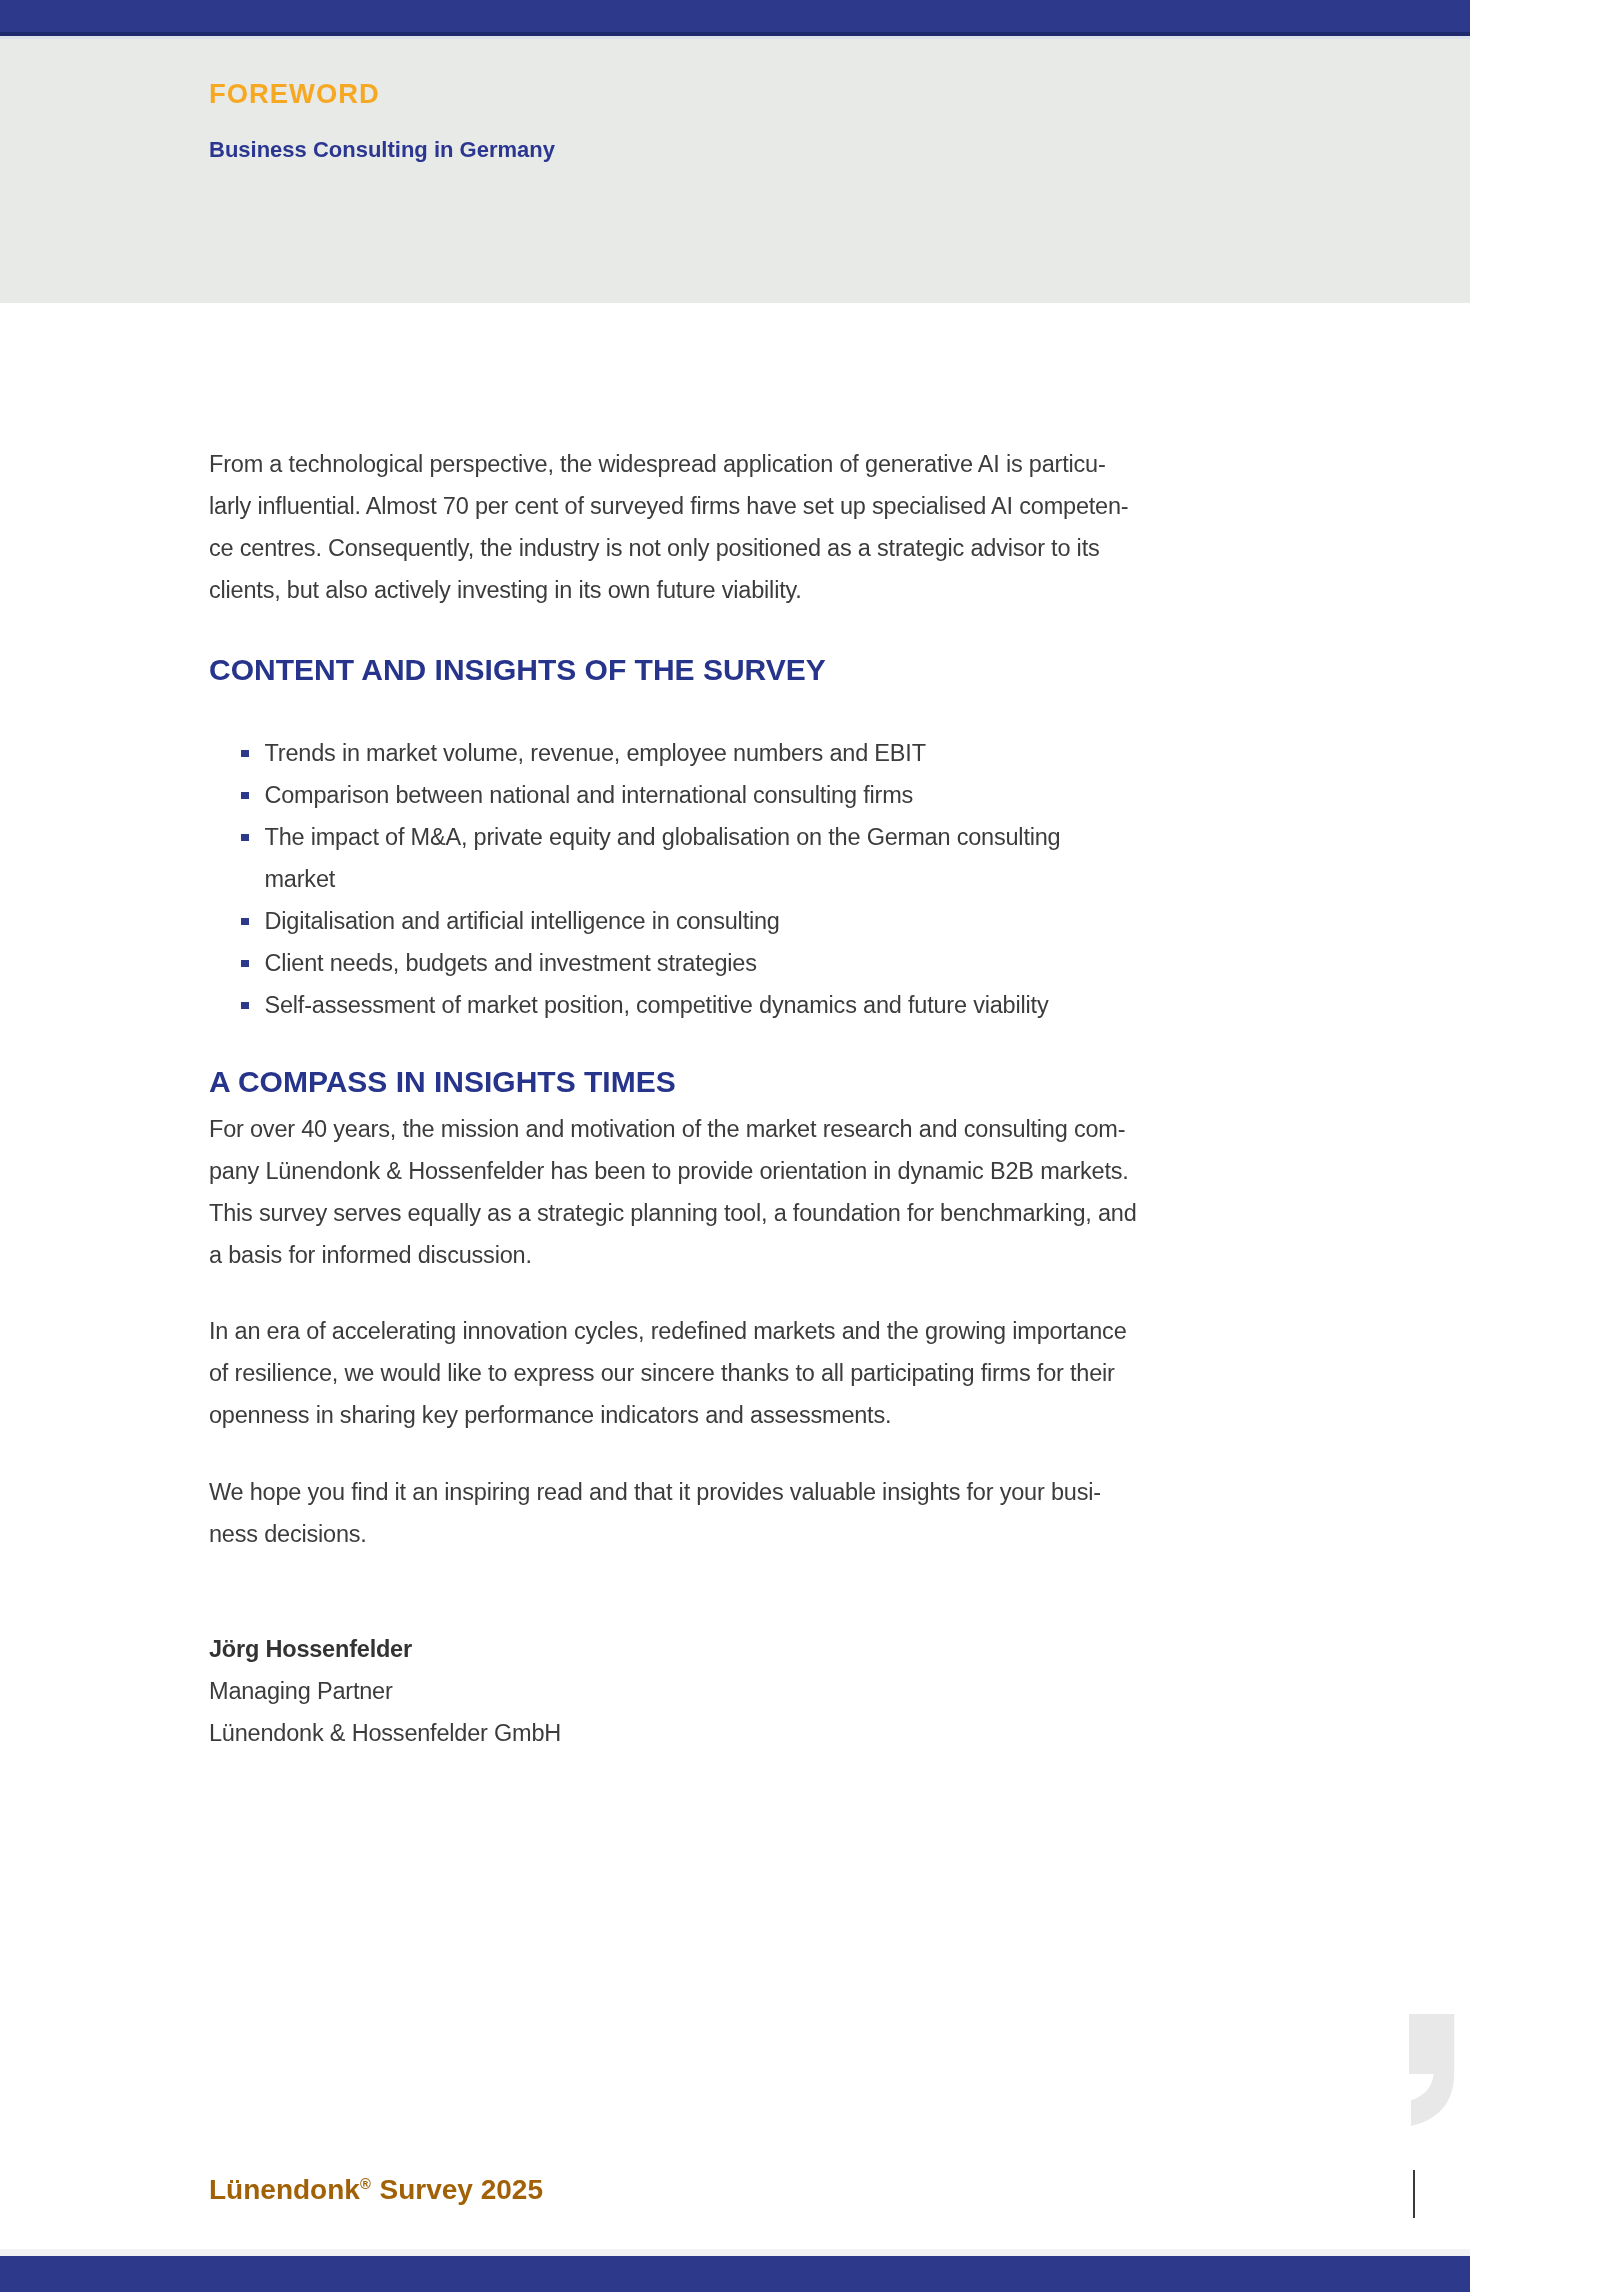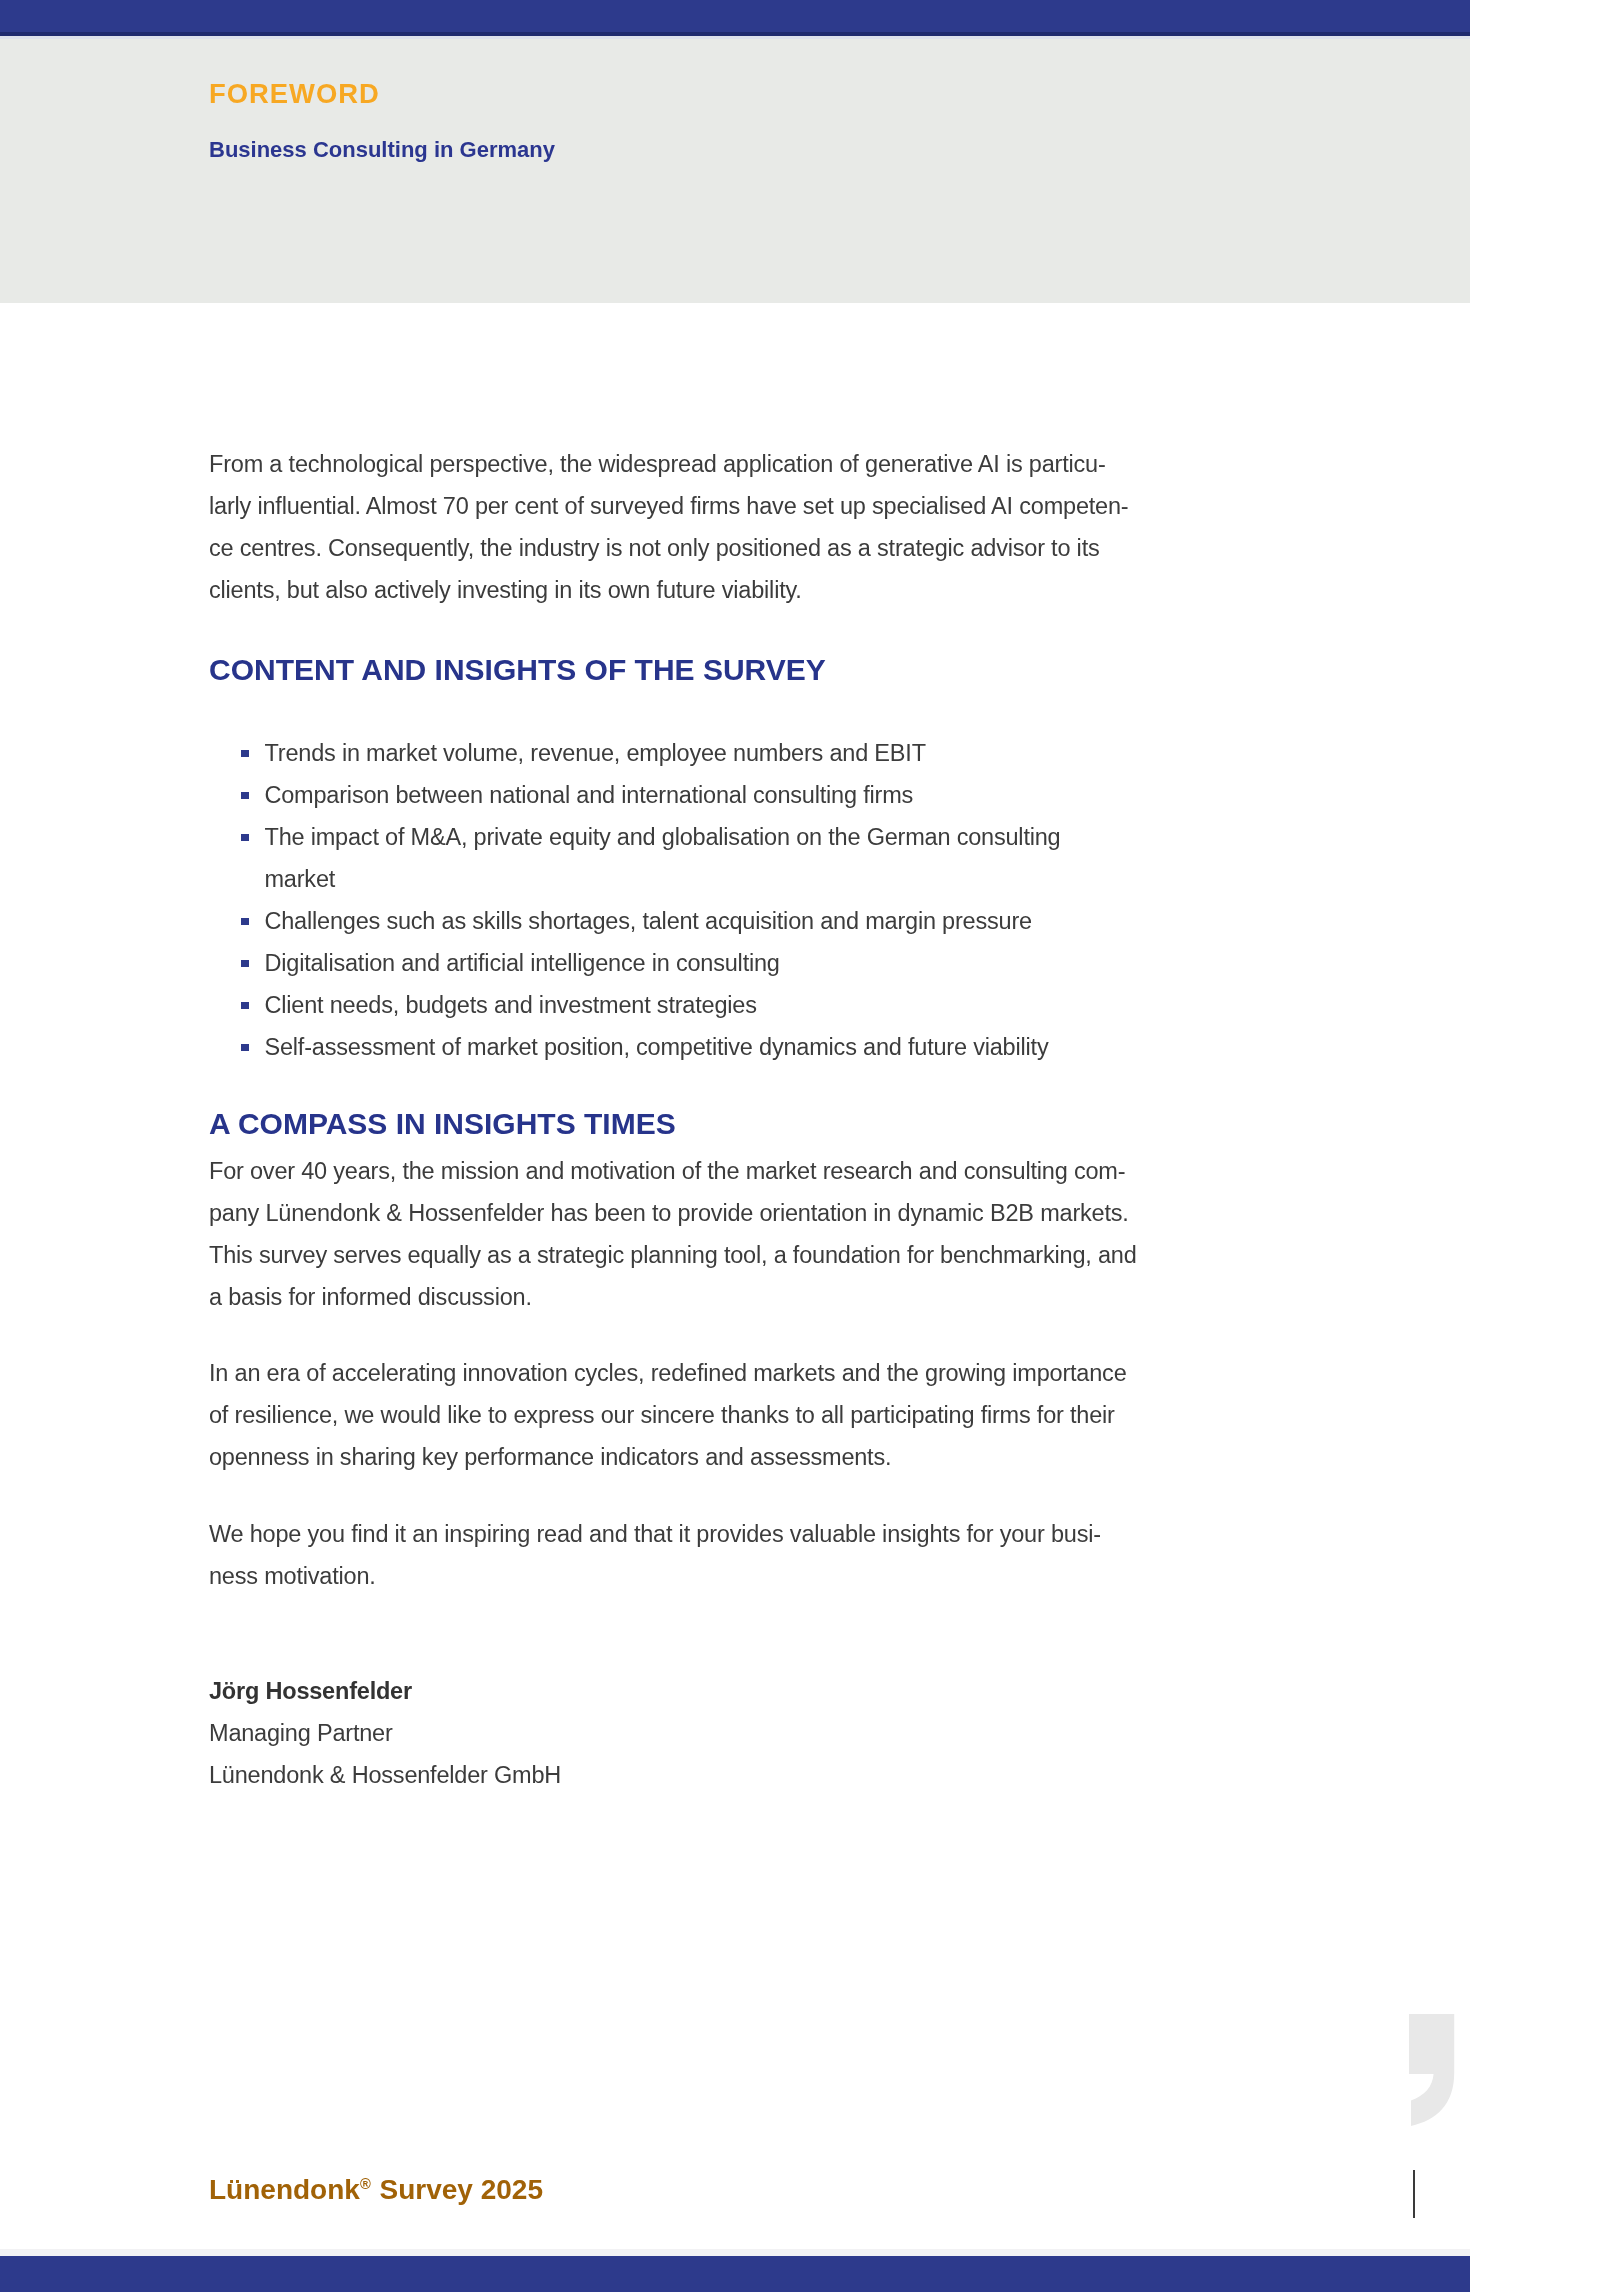--- a/index.html
+++ b/index.html
@@ -114,24 +114,20 @@
         <span class="bullet-square"></span>
         <span class="bullet-text">Comparison between national and international consulting firms</span>
       </li>
       <li class="bullet-item">
         <span class="bullet-square"></span>
         <span class="bullet-text">The impact of M&amp;A, private equity and globalisation on the German consulting
 market</span>
       </li>
       <li class="bullet-item">
         <span class="bullet-square"></span>
-        <span class="bullet-text">Challenges such as skills shortages, talent acquisition and margin pressure</span>
-      </li>
-      <li class="bullet-item">
-        <span class="bullet-square"></span>
         <span class="bullet-text">Digitalisation and artificial intelligence in consulting</span>
       </li>
       <li class="bullet-item">
         <span class="bullet-square"></span>
         <span class="bullet-text">Client needs, budgets and investment strategies</span>
       </li>
       <li class="bullet-item">
         <span class="bullet-square"></span>
         <span class="bullet-text">Self-assessment of market position, competitive dynamics and future viability</span>
       </li>
@@ -139,21 +135,21 @@
 
     <h2 class="sec2-heading">A COMPASS IN INSIGHTS TIMES</h2>
     <p class="sec2-body1">For over 40 years, the mission and motivation of the market research and consulting com-
 pany Lünendonk &amp; Hossenfelder has been to provide orientation in dynamic B2B markets.
 This survey serves equally as a strategic planning tool, a foundation for benchmarking, and
 a basis for informed discussion.</p>
     <p class="sec2-body2">In an era of accelerating innovation cycles, redefined markets and the growing importance
 of resilience, we would like to express our sincere thanks to all participating firms for their
 openness in sharing key performance indicators and assessments.</p>
     <p class="sec2-body3">We hope you find it an inspiring read and that it provides valuable insights for your busi-
-ness motivation.</p>
+ness decisions.</p>
 
     <div class="signature">
       <div class="sig-name">Jörg Hossenfelder</div>
       <div>Managing Partner</div>
       <div>Lünendonk &amp; Hossenfelder GmbH</div>
     </div>
 
   </div>
 
   <svg class="quote-mark" viewBox="0 0 116 114" xmlns="http://www.w3.org/2000/svg">

